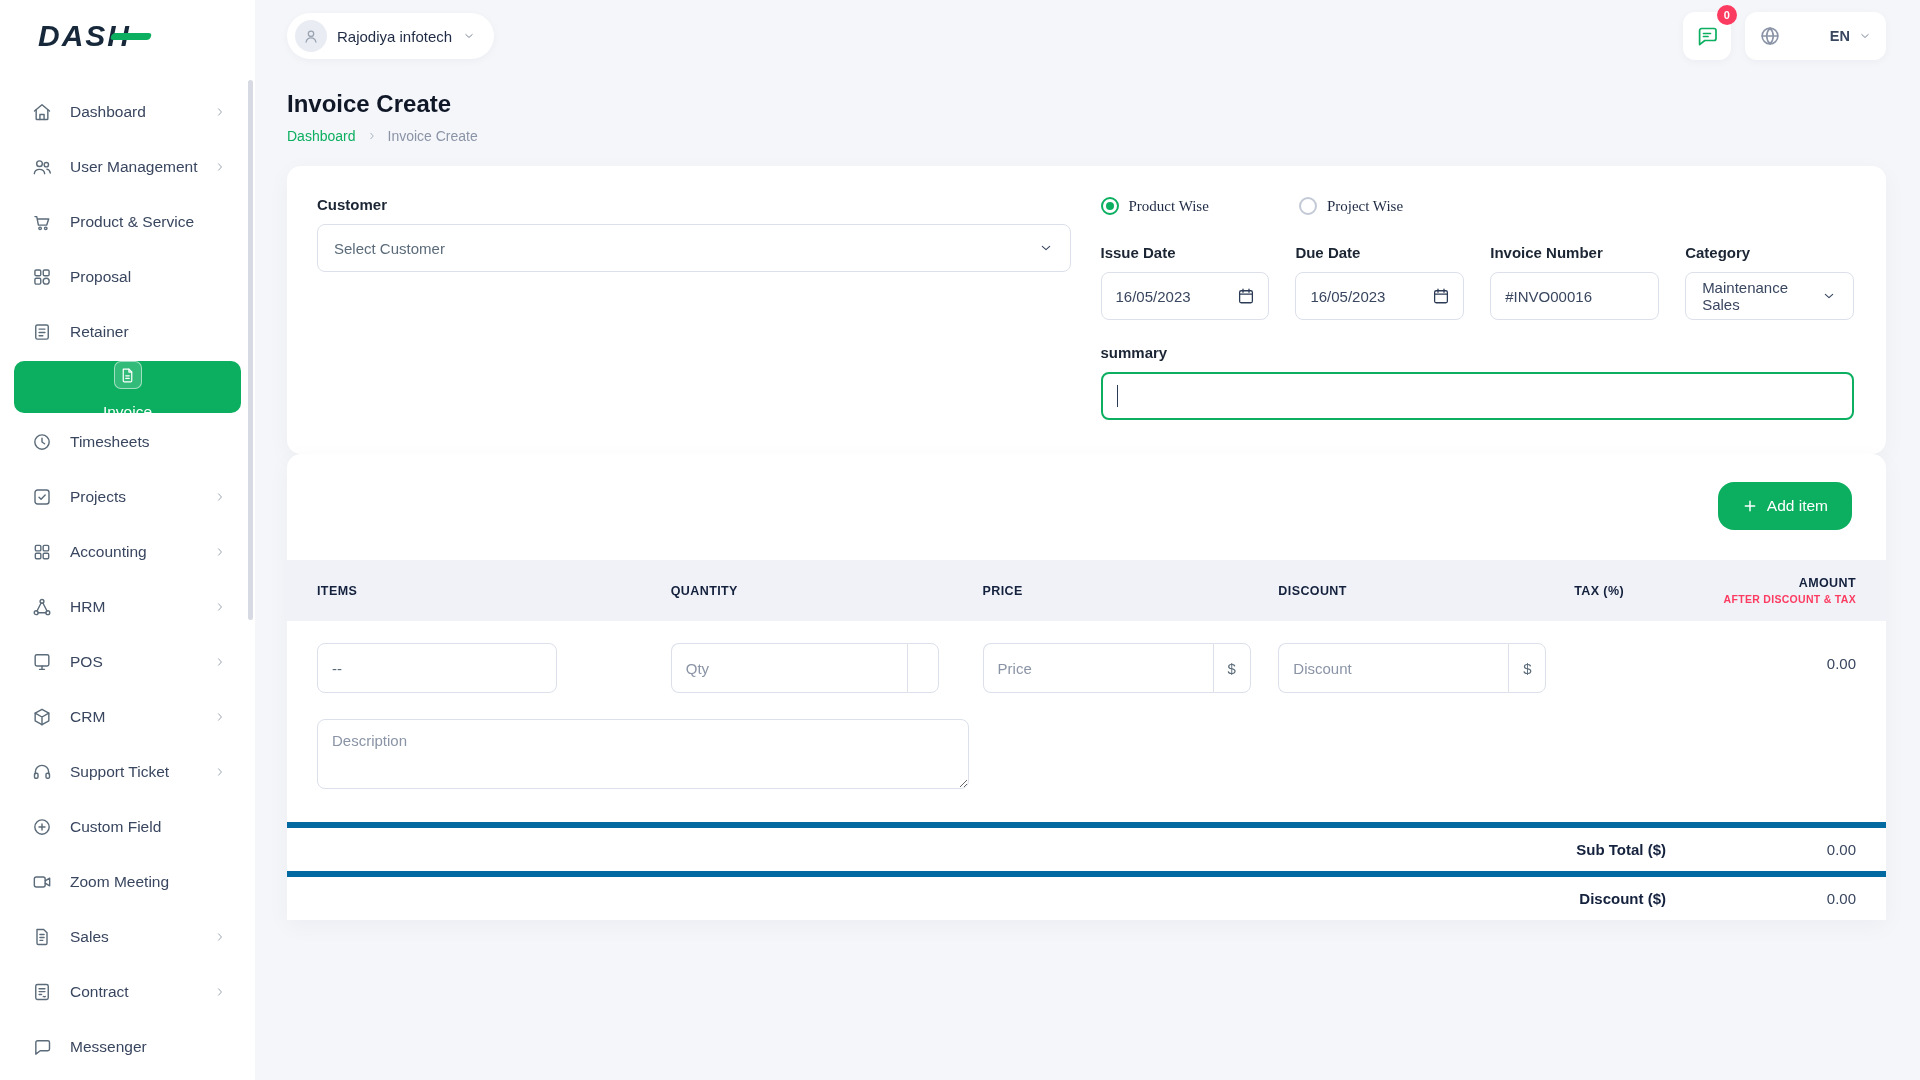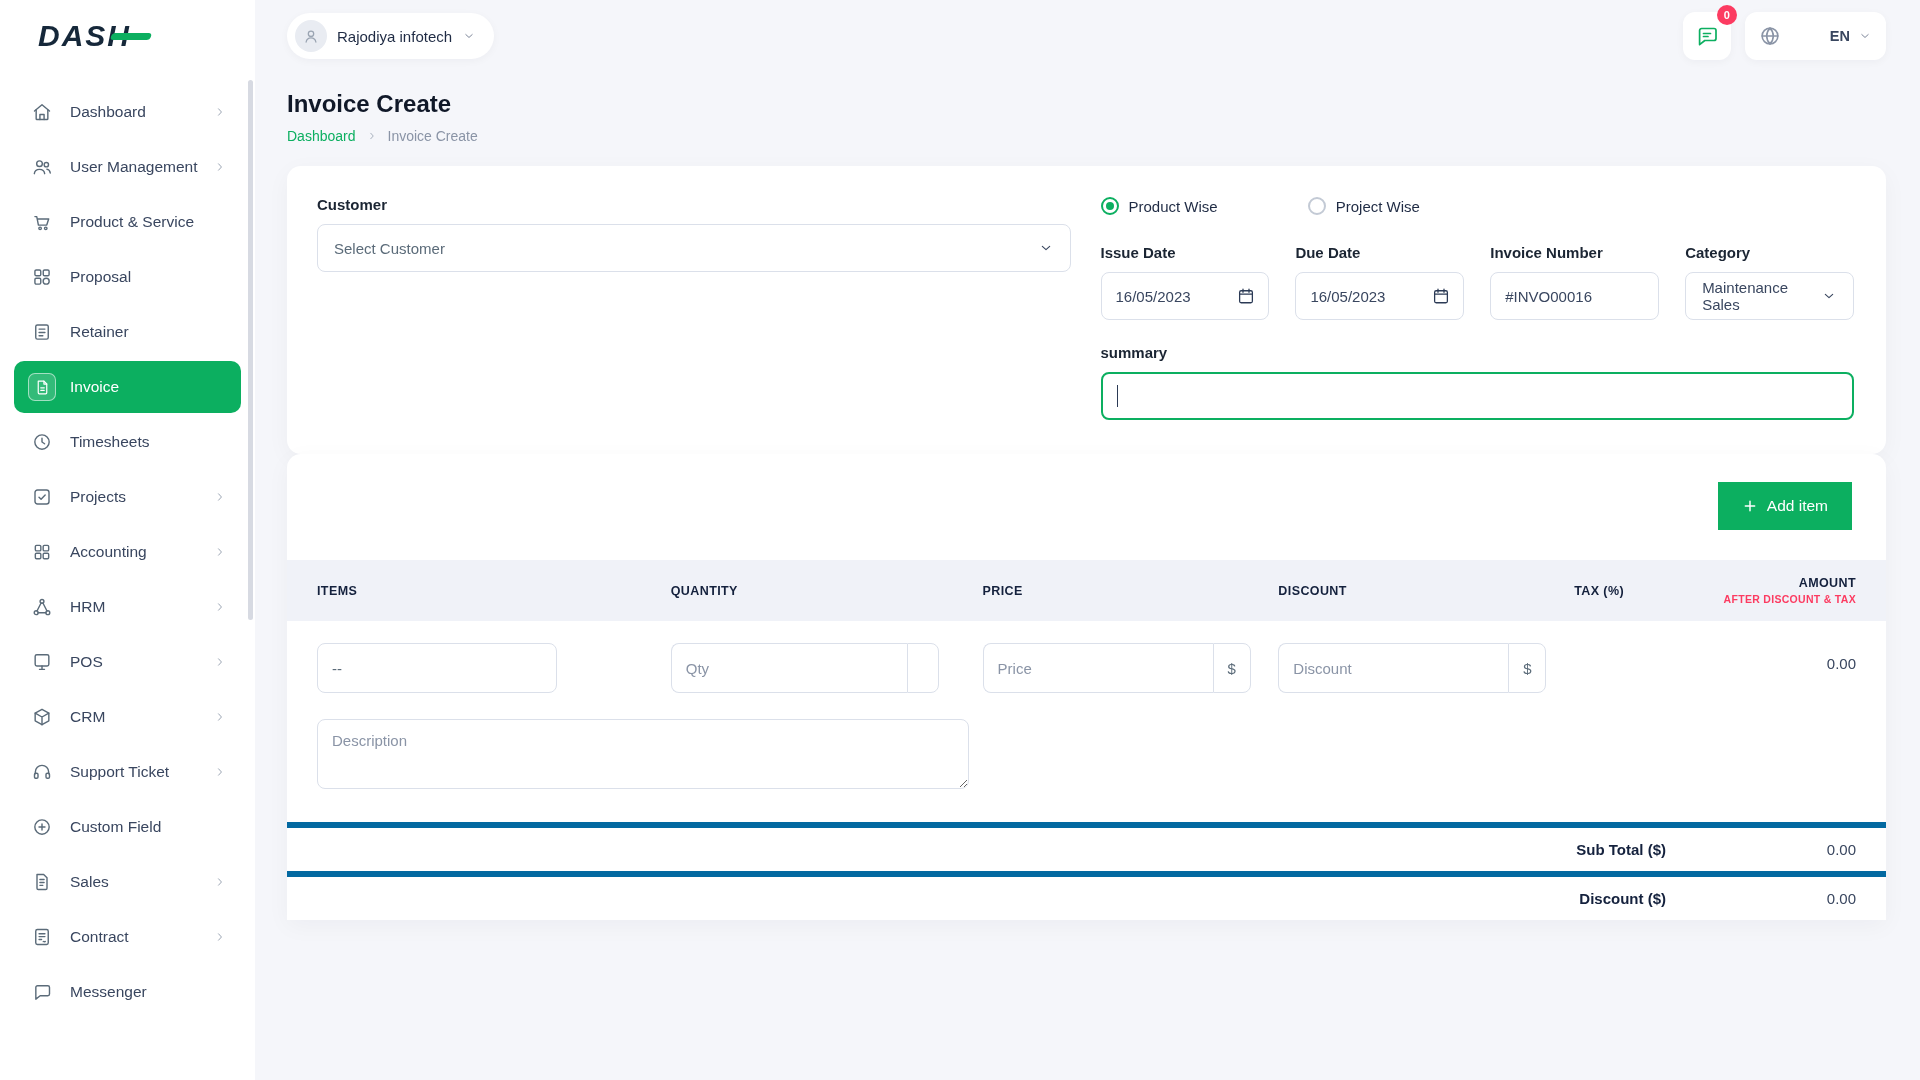--- a/index.html
+++ b/index.html
@@ -16,21 +16,21 @@
   .logo { display:flex; align-items:center; position:relative; }
   .logo-text { font-weight:800; font-style:italic; font-size:30px; letter-spacing:2px; color:#16283a; }
   .logo-dash { width:40px; height:7px; background:#0caf60; border-radius:4px; margin-left:-20px; transform:skewX(-18deg); }
   .side-nav { padding:14px 14px 0 14px; }
   .side-item { display:flex; align-items:center; gap:14px; height:52px; padding:0 14px;
     border-radius:10px; color:#39465f; font-size:15.5px; font-weight:500; cursor:pointer; margin-bottom:3px; }
   .s-icon { width:28px; height:28px; display:flex; align-items:center; justify-content:center; color:#5b6b79; flex-shrink:0; }
   .s-icon svg { width:20px; height:20px; }
   .side-item .chev { margin-left:auto; color:#9aa4b2; display:flex; }
   .side-item .chev svg { width:14px; height:14px; }
-  .side-item.active { background:#0caf60; color:#fff; }
+  .side-item.active { background:#0caf60; color:#fff;flex-direction:column; }
   .side-item.active .s-icon { color:#fff; background:rgba(255,255,255,.16); border:1px solid rgba(255,255,255,.55); border-radius:7px; }
   .side-item.active .s-icon svg { width:17px; height:17px; }
   .side-scroll { position:absolute; right:2px; top:80px; width:5px; height:540px; background:#d7dae2; border-radius:3px; }
 
   
   [data-icon] svg { fill:none; stroke:currentColor; stroke-width:1.7; stroke-linecap:round; stroke-linejoin:round; display:block; }
 
   
   .main { flex:1; display:flex; flex-direction:column; height:1080px; overflow:hidden; }
   .header { height:72px; display:flex; align-items:center; justify-content:space-between; padding:0 34px 0 32px; flex-shrink:0; }
@@ -60,40 +60,40 @@
 
   
   .card { background:#fff; border-radius:14px; box-shadow:0 6px 24px rgba(18,38,63,.04); }
   .card-form { margin-top:22px; padding:30px 32px 34px 30px; display:flex; gap:30px; }
   .col { flex:1; min-width:0; }
   .f-label { display:block; font-weight:700; font-size:15px; color:#1b2533; margin-bottom:11px; }
   .select-box { height:48px; border:1px solid #dbe0ea; border-radius:8px; background:#fff; display:flex; align-items:center; justify-content:space-between; padding:0 16px; color:#5b6b79; cursor:pointer; }
   .select-box .sel-caret { color:#39465f; display:flex; }
   .select-box .sel-caret svg { width:16px; height:16px; }
   .radio-row { display:flex; align-items:center; gap:90px; margin-bottom:28px; height:20px; }
-  .radio { display:flex; align-items:center; gap:10px; cursor:pointer; font-weight:500; color:#1f2b44; }
+  .radio { display:flex; align-items:center; gap:10px; cursor:pointer; font-weight:500; color:#1f2b44;font-family:Liberation Serif, serif; }
   .r-dot { width:18px; height:18px; border-radius:50%; border:2px solid #c3cad5; position:relative; flex-shrink:0; background:#fff; }
   .r-dot.checked { border-color:#0caf60; }
   .r-dot.checked::after { content:''; position:absolute; inset:3px; border-radius:50%; background:#0caf60; }
   .grid2 { display:grid; grid-template-columns:1fr 1fr 1fr 1fr; column-gap:26px; row-gap:24px; }
   .text-input { width:100%; height:48px; border:1px solid #dbe0ea; border-radius:8px; padding:0 14px; font-size:15px; color:#39465f; font-family:inherit; background:#fff; outline:none; }
   .text-input::placeholder { color:#8a94a6; }
   .date-box { height:48px; border:1px solid #dbe0ea; border-radius:8px; display:flex; align-items:center; justify-content:space-between; padding:0 13px 0 14px; color:#39465f; cursor:pointer; background:#fff; }
   .date-box .cal { color:#2b3a55; display:flex; }
   .date-box .cal svg { width:18px; height:18px; }
   .summary-wrap { margin-top:24px; }
   .summary-box { width:100%; height:48px; border:2px solid #0caf60; border-radius:8px; padding:12px 14px; display:flex; align-items:center; cursor:text; background:#fff; }
   .caret-bar { width:1.5px; height:22px; background:#2b3a55; animation:blink 1.1s steps(1) infinite; }
   @keyframes blink { 50% { opacity:0; } }
 
   
   .section-title { margin:34px 0 20px 2px; font-size:20px; font-weight:700; color:#101828; }
   .card-items { border-radius:14px 14px 0 0; padding-top:28px; overflow:hidden; }
   .add-row { display:flex; justify-content:flex-end; padding:0 34px 30px; }
-  .btn-add { display:flex; align-items:center; gap:9px; background:#0caf60; color:#fff; border:none; height:48px; padding:0 24px; border-radius:0; font-size:15.5px; font-weight:500; font-family:inherit; cursor:pointer; }
+  .btn-add { display:flex; align-items:center; gap:9px; background:#0caf60; color:#fff; border:none; height:48px; padding:0 24px; border-radius:16px; font-size:15.5px; font-weight:500; font-family:inherit; cursor:pointer; }
   .btn-add .plus-ic { display:flex; }
   .btn-add .plus-ic svg { width:16px; height:16px; stroke-width:2.2; }
 
   table.items-table { width:100%; border-collapse:collapse; }
   .items-table thead th { background:#f0f2f8; text-align:left; font-size:12.5px; letter-spacing:.4px; color:#14213d; padding:16px 0; vertical-align:middle; }
   .items-table thead th:first-child { padding-left:30px; }
   .items-table thead th.amount-th { text-align:right; padding-right:30px; }
   .amount-sub { color:#fc3b61; font-size:10.5px; font-weight:700; letter-spacing:.3px; margin-top:3px; }
   .items-table td { vertical-align:top; padding-top:22px; }
   .items-table td:first-child { padding-left:30px; }
@@ -296,20 +296,29 @@
           </span>
       </div>
       <div class="side-item">
         <span class="s-icon" data-icon="plus-circle">
             <svg viewBox="0 0 24 24">
               <circle cx="12" cy="12" r="8.6"></circle>
               <path d="M12 8.4v7.2M8.4 12h7.2"></path>
             </svg>
           </span>
         <span>Custom Field</span>
+      </div>
+      <div class="side-item">
+        <span class="s-icon" data-icon="video">
+            <svg viewBox="0 0 24 24">
+              <rect x="2.8" y="6" width="13" height="12" rx="2.4"></rect>
+              <path d="m15.8 10.6 5.4-3.2v9.2l-5.4-3.2"></path>
+            </svg>
+          </span>
+        <span>Zoom Meeting</span>
       </div>
       <div class="side-item">
         <span class="s-icon" data-icon="file-text">
             <svg viewBox="0 0 24 24">
               <path d="M6 3h8l4 4v12.5a1.5 1.5 0 0 1-1.5 1.5h-9A1.5 1.5 0 0 1 6 19.5Z"></path>
               <path d="M9.5 9h5M9.5 12.5h5M9.5 16h3.5"></path>
             </svg>
           </span>
         <span>Sales</span>
         <span class="chev" data-icon="chevron-right">

